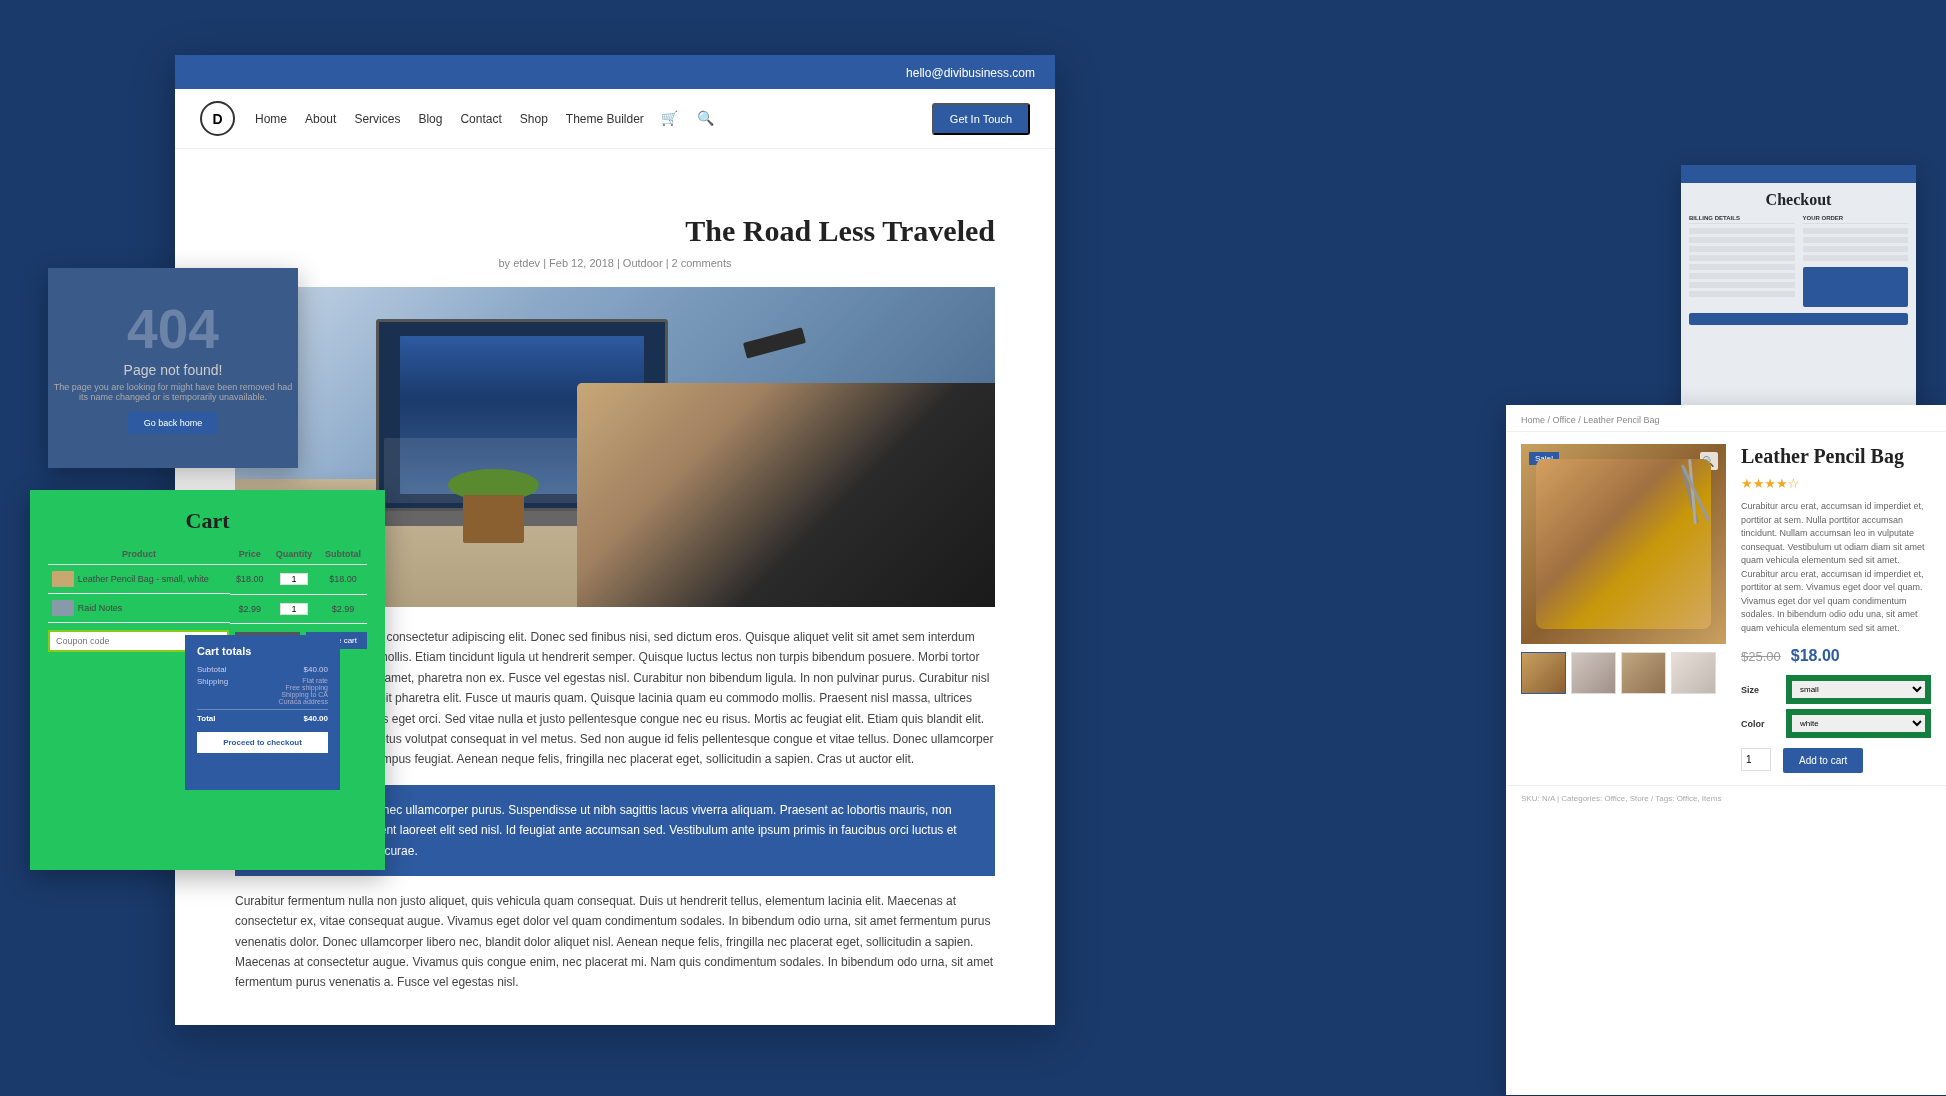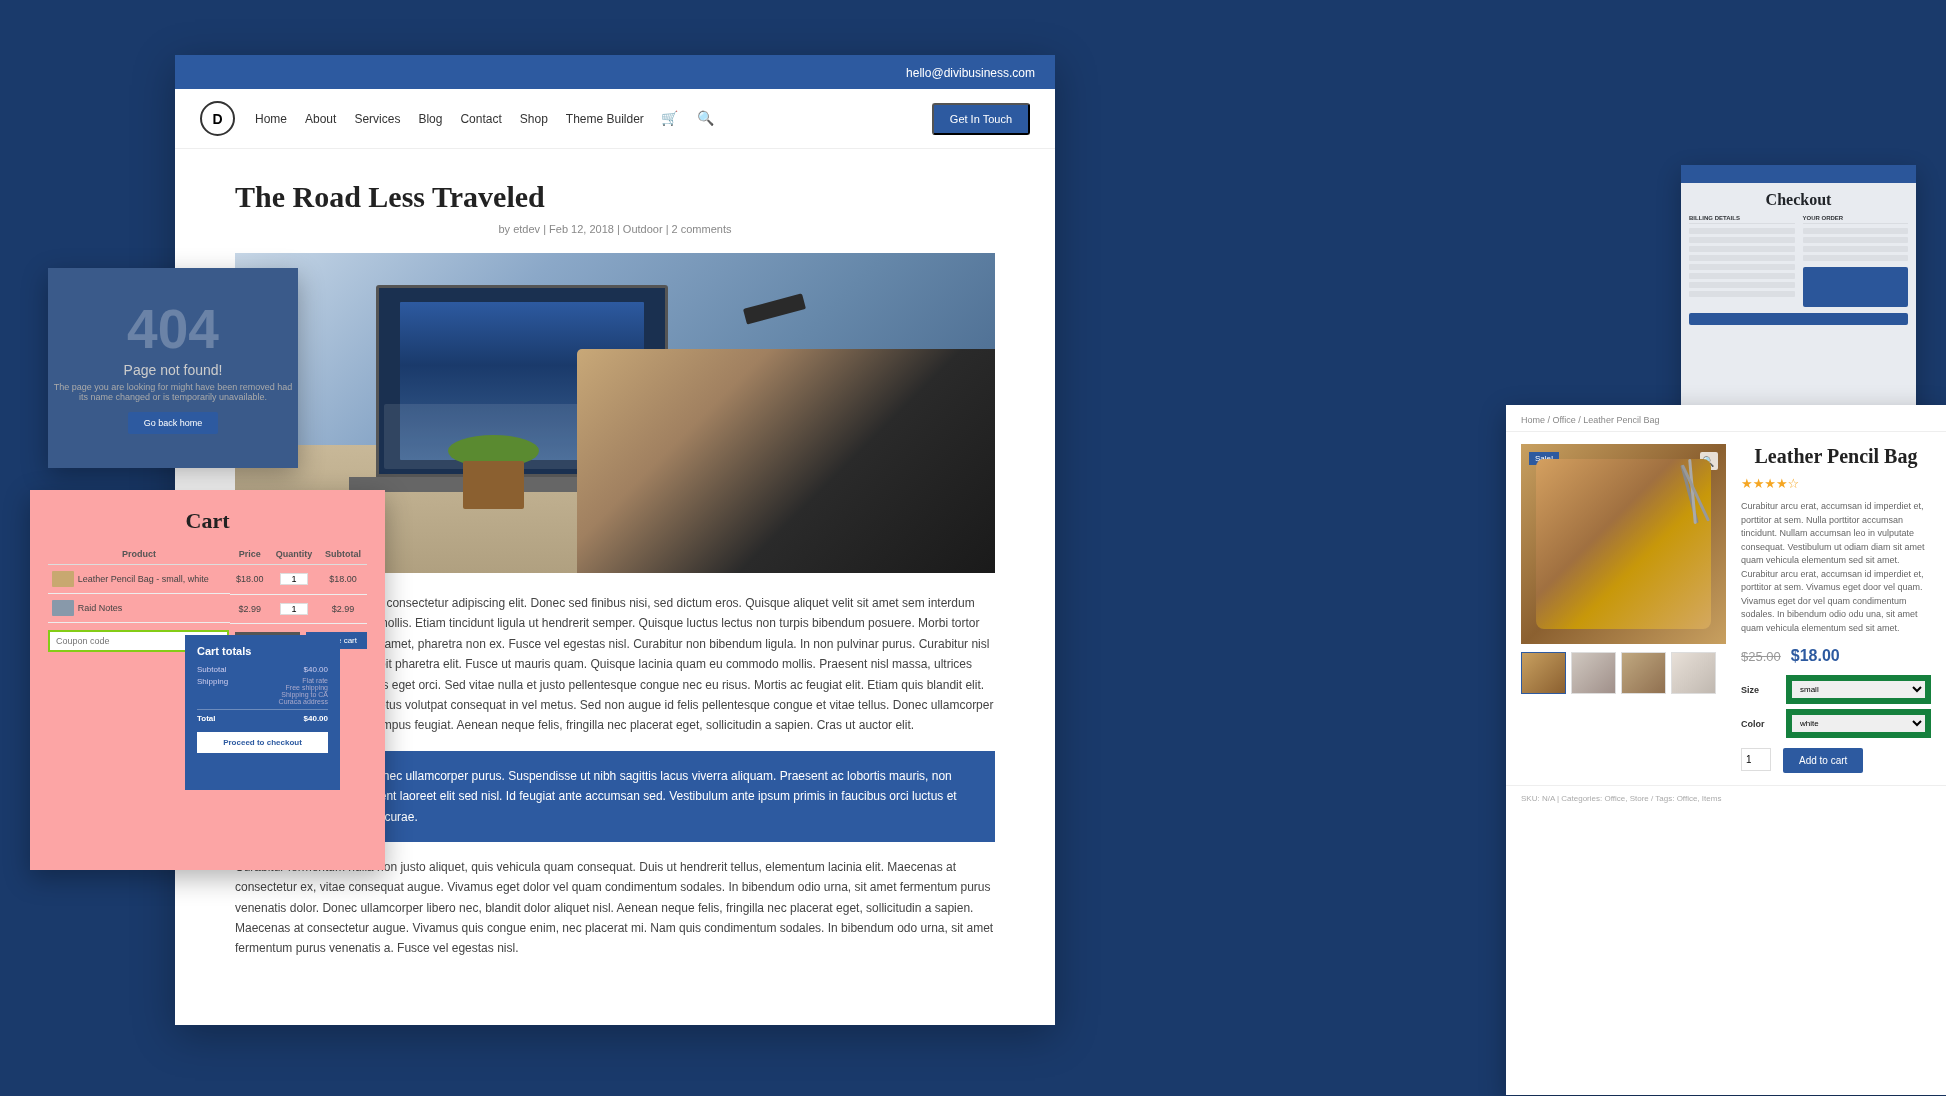--- a/index.html
+++ b/index.html
@@ -79,23 +79,24 @@
 
     .blog-content {
       padding: 30px 60px;
       overflow: hidden;
     }
 
     .blog-title {
       font-size: 30px;
       font-weight: bold;
       color: #222;
-      text-align: left;
+      text-align: right;
       margin-bottom: 8px;
       line-height: 1.2;
+      margin-top: 34px;
     }
 
     .blog-meta {
       text-align: center;
       color: #888;
       font-size: 11px;
       font-family: Arial, sans-serif;
       margin-bottom: 18px;
     }
 
@@ -174,21 +175,21 @@
       cursor: pointer;
     }
 
     
     .cart-page {
       position: absolute;
       left: 30px;
       top: 490px;
       width: 355px;
       height: 380px;
-      background: #fca5a5;
+      background: #22c55e;
       box-shadow: 0 8px 25px rgba(0,0,0,0.3);
       overflow: hidden;
     }
     .cart-title {
       font-size: 22px;
       font-weight: bold;
       color: #222;
       text-align: center;
       padding: 18px 0 10px;
       font-family: Georgia, serif;
@@ -443,21 +444,20 @@
     .product-info {
       flex: 1;
     }
     .product-name {
       font-size: 20px;
       font-weight: bold;
       color: #222;
       font-family: Georgia, serif;
       line-height: 1.2;
       margin-bottom: 8px;
-      text-align: center;
     }
     .product-stars {
       color: #f5a623;
       font-size: 13px;
       margin-bottom: 8px;
     }
     .product-desc {
       font-size: 9px;
       color: #666;
       font-family: Arial, sans-serif;

